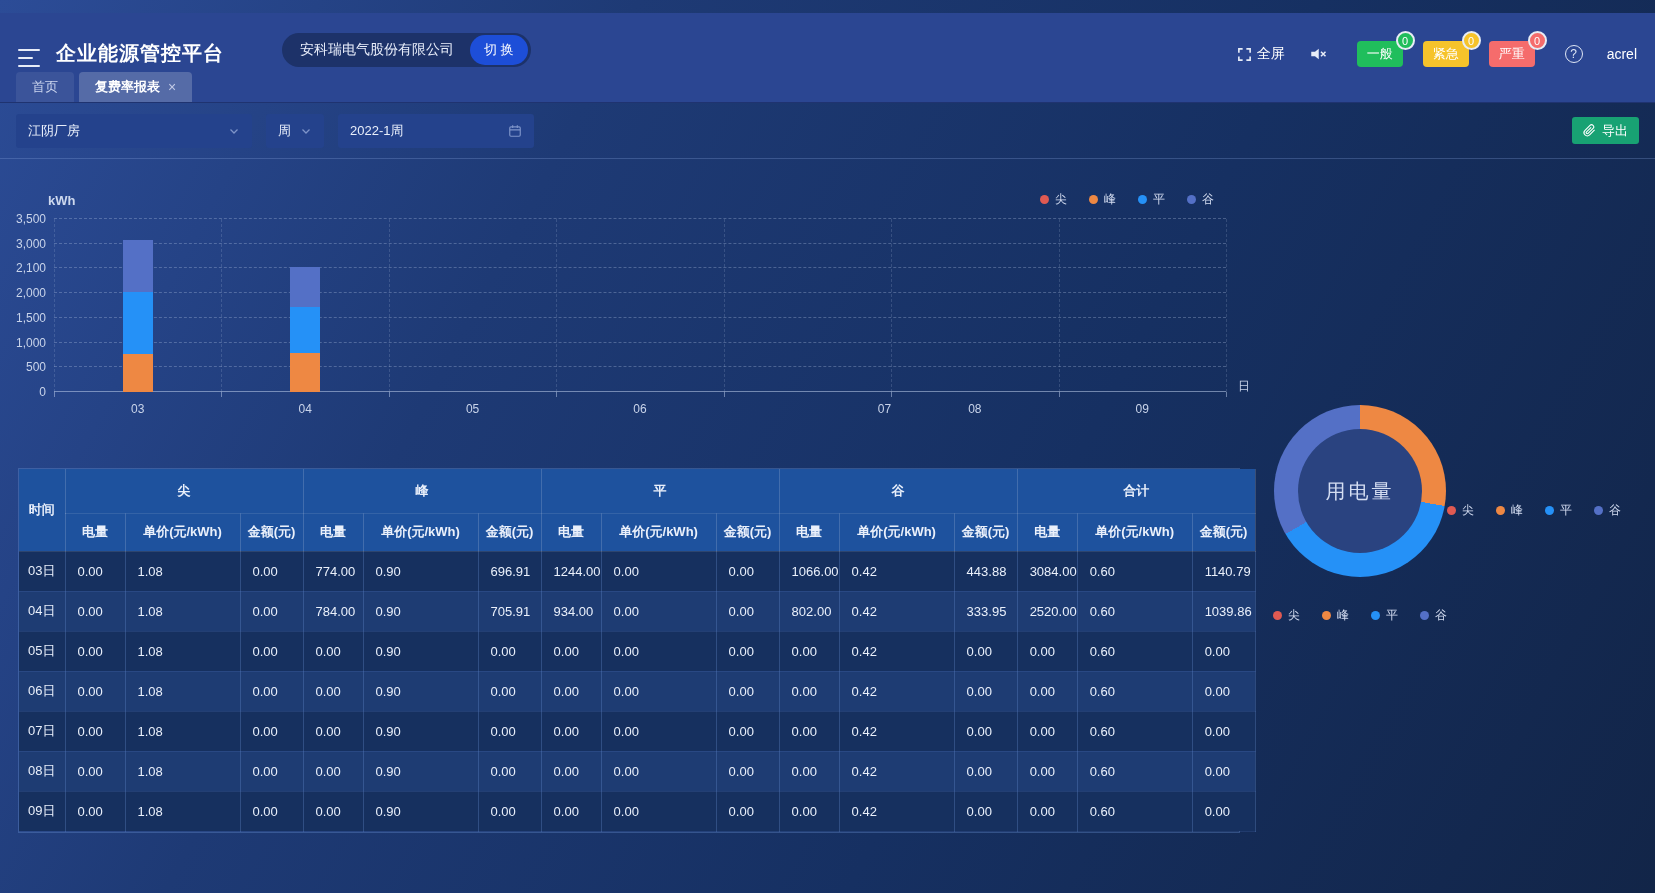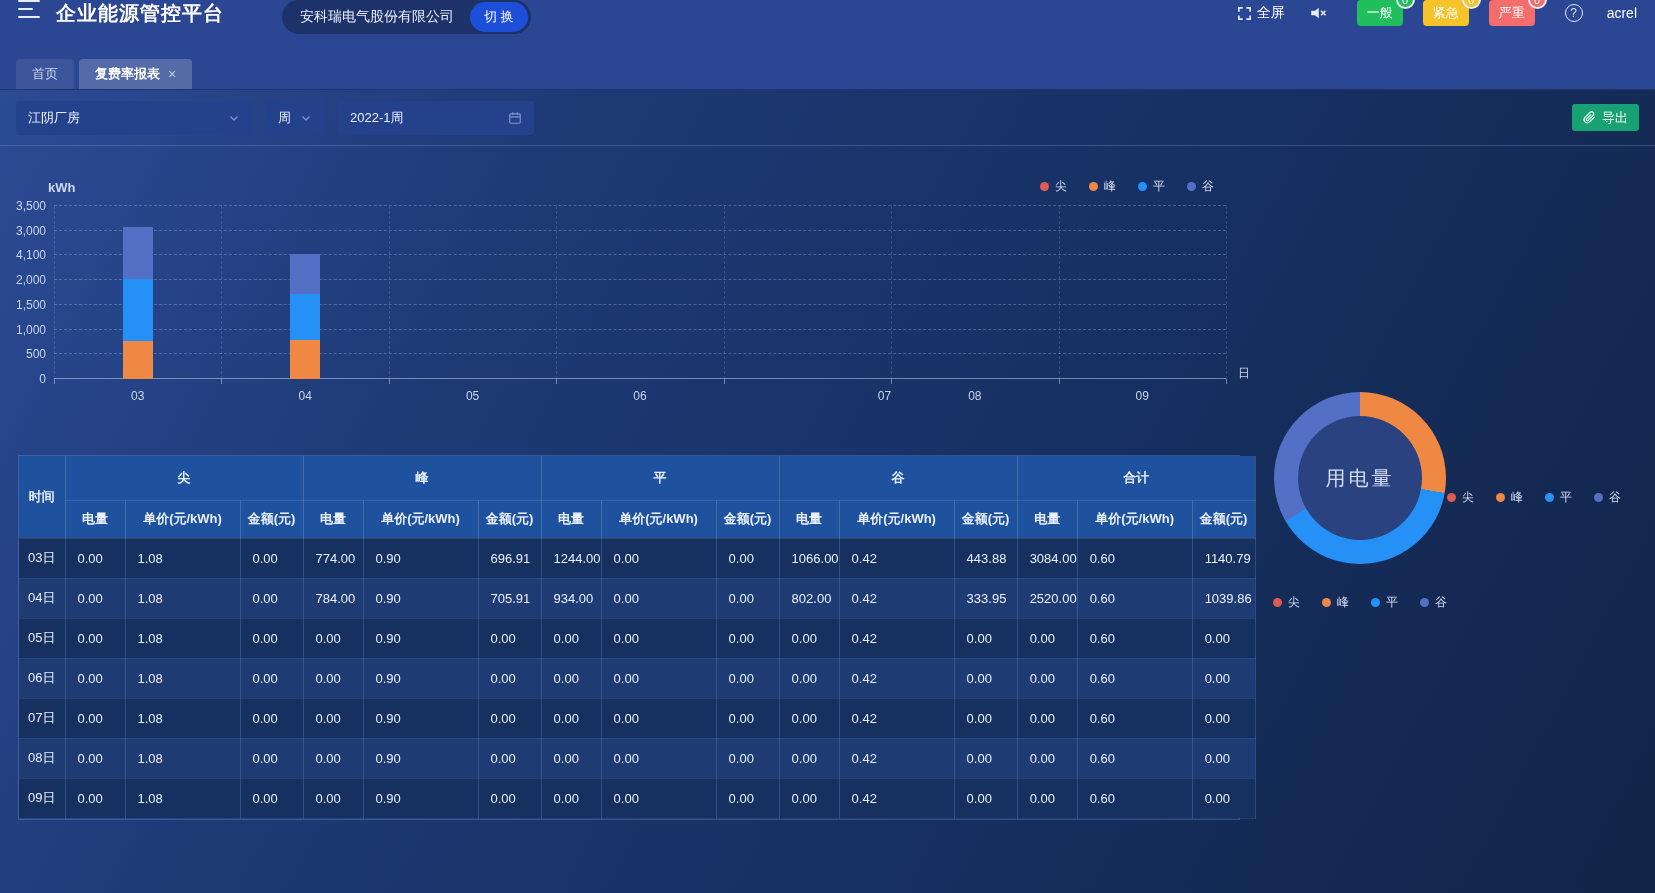--- a/index.html
+++ b/index.html
@@ -1,21 +1,21 @@
 <!DOCTYPE html>
 <html><head>
 <meta charset="utf-8">
 <style>
   * { margin:0; padding:0; box-sizing:border-box; }
   html,body { width:1655px; height:893px; overflow:hidden;
     font-family:"Liberation Sans","DejaVu Sans",sans-serif; color:#fff; }
   body { background:linear-gradient(118deg,#2c4c97 0%,#1e3a75 30%,#163062 62%,#122548 100%); }
 
   
-  .topbar { height:54px; background:#2b4692; display:flex; align-items:flex-start; padding:0 18px; }
+  .topbar { height:54px; background:#2b4692; display:flex; align-items:flex-end; padding:0 18px;margin-top:13px; }
   .menu-icon { width:22px; height:18px; display:flex; flex-direction:column; justify-content:space-between; cursor:pointer; }
   .menu-icon i { display:block; height:2px; background:#e8edf8; border-radius:1px; }
   .menu-icon i:nth-child(2){ width:70%; }
   .brand-title { margin-left:16px; font-size:20px; font-weight:bold; letter-spacing:1px; }
   .company-pill { margin-left:58px; background:#1d3269; border-radius:18px; height:34px;
     display:flex; align-items:center; padding:0 3px 0 18px; gap:16px; }
   .company-name { font-size:14px; color:#e9eefb; }
   .switch-btn { background:#1d4ed8; border:none; color:#fff; font-size:13px; border-radius:15px;
     padding:6px 14px; cursor:pointer; }
   .topbar-right { margin-left:auto; display:flex; align-items:center; gap:24px; }
@@ -198,21 +198,21 @@
           <div class="ytick" style="bottom: 0px; top: auto; transform: translate(-100%, 50%);">0</div>
           <div class="gridline" style="bottom: 24.7143px;"></div>
           <div class="ytick" style="bottom: 24.7143px; top: auto; transform: translate(-100%, 50%);">500</div>
           <div class="gridline" style="bottom: 49.4286px;"></div>
           <div class="ytick" style="bottom: 49.4286px; top: auto; transform: translate(-100%, 50%);">1,000</div>
           <div class="gridline" style="bottom: 74.1429px;"></div>
           <div class="ytick" style="bottom: 74.1429px; top: auto; transform: translate(-100%, 50%);">1,500</div>
           <div class="gridline" style="bottom: 98.8571px;"></div>
           <div class="ytick" style="bottom: 98.8571px; top: auto; transform: translate(-100%, 50%);">2,000</div>
           <div class="gridline" style="bottom: 123.571px;"></div>
-          <div class="ytick" style="bottom: 123.571px; top: auto; transform: translate(-100%, 50%);">4,100</div>
+          <div class="ytick" style="bottom: 123.571px; top: auto; transform: translate(-100%, 50%);">2,100</div>
           <div class="gridline" style="bottom: 148.286px;"></div>
           <div class="ytick" style="bottom: 148.286px; top: auto; transform: translate(-100%, 50%);">3,000</div>
           <div class="gridline" style="bottom: 173px;"></div>
           <div class="ytick" style="bottom: 173px; top: auto; transform: translate(-100%, 50%);">3,500</div>
           <div class="vline" style="left: 0px;"></div>
           <div class="xtick" style="left: 0px; bottom: -5px;"></div>
           <div class="vline" style="left: 167.429px;"></div>
           <div class="xtick" style="left: 167.429px; bottom: -5px;"></div>
           <div class="vline" style="left: 334.857px;"></div>
           <div class="xtick" style="left: 334.857px; bottom: -5px;"></div>

